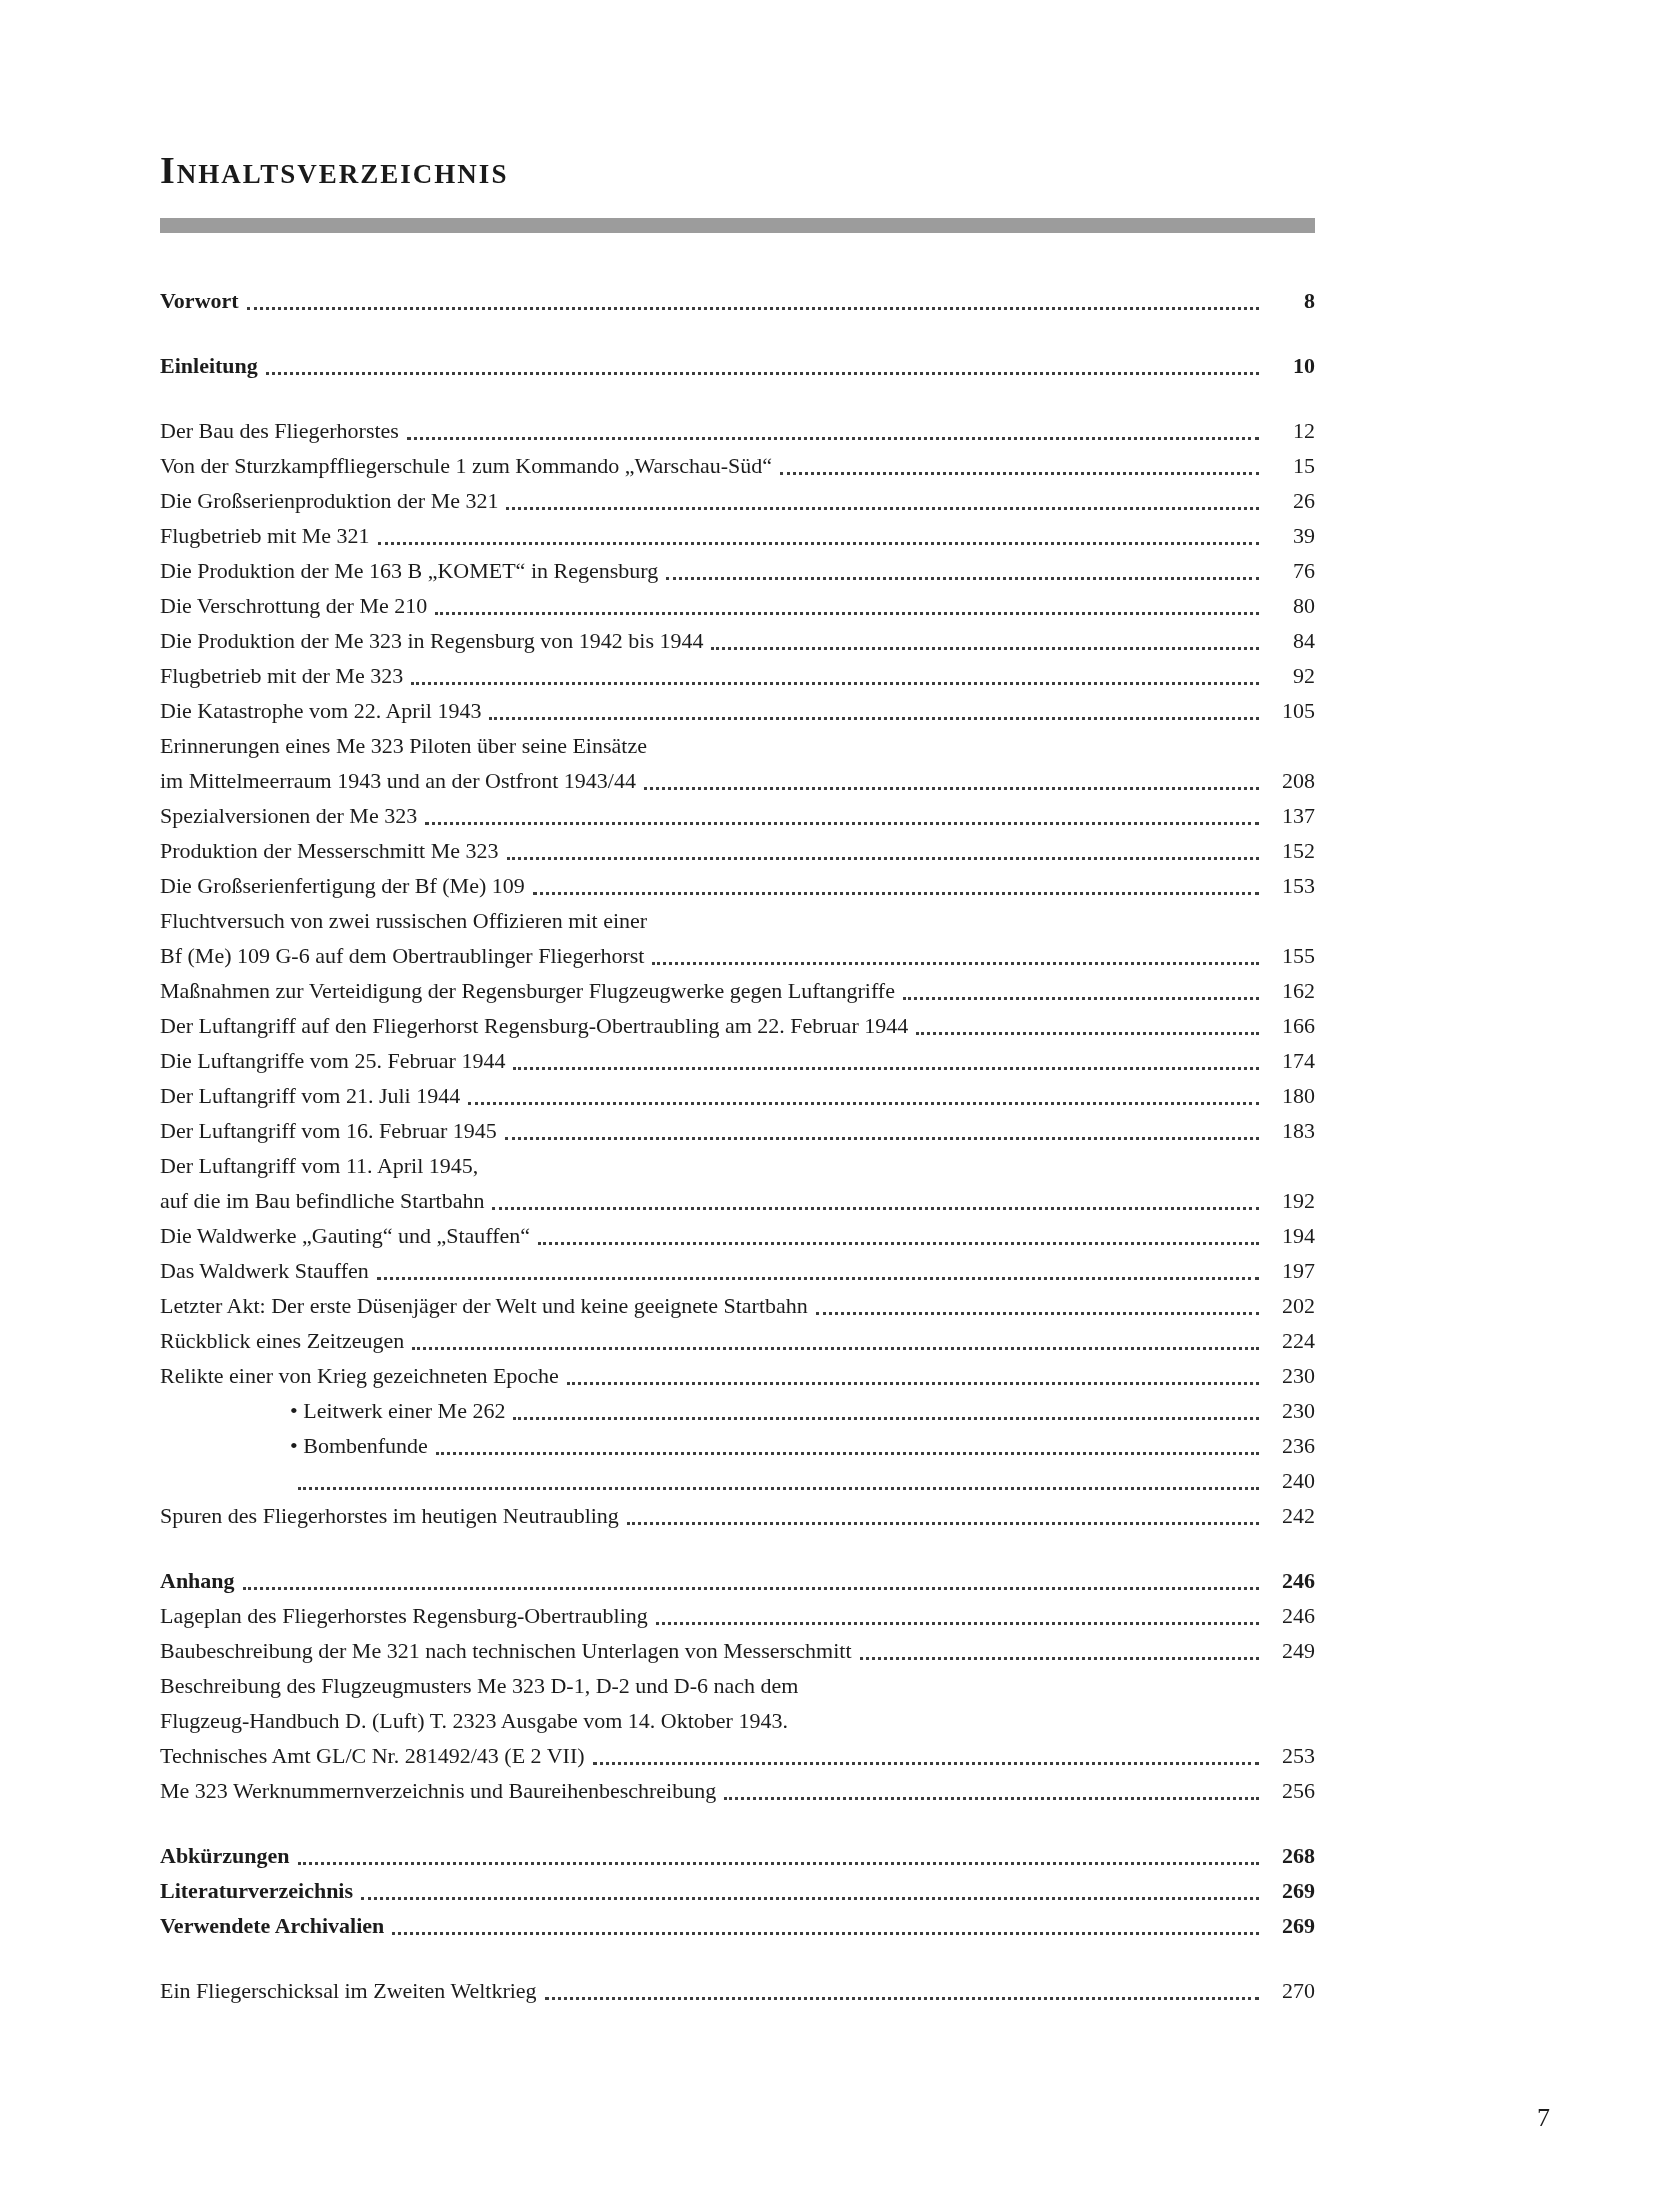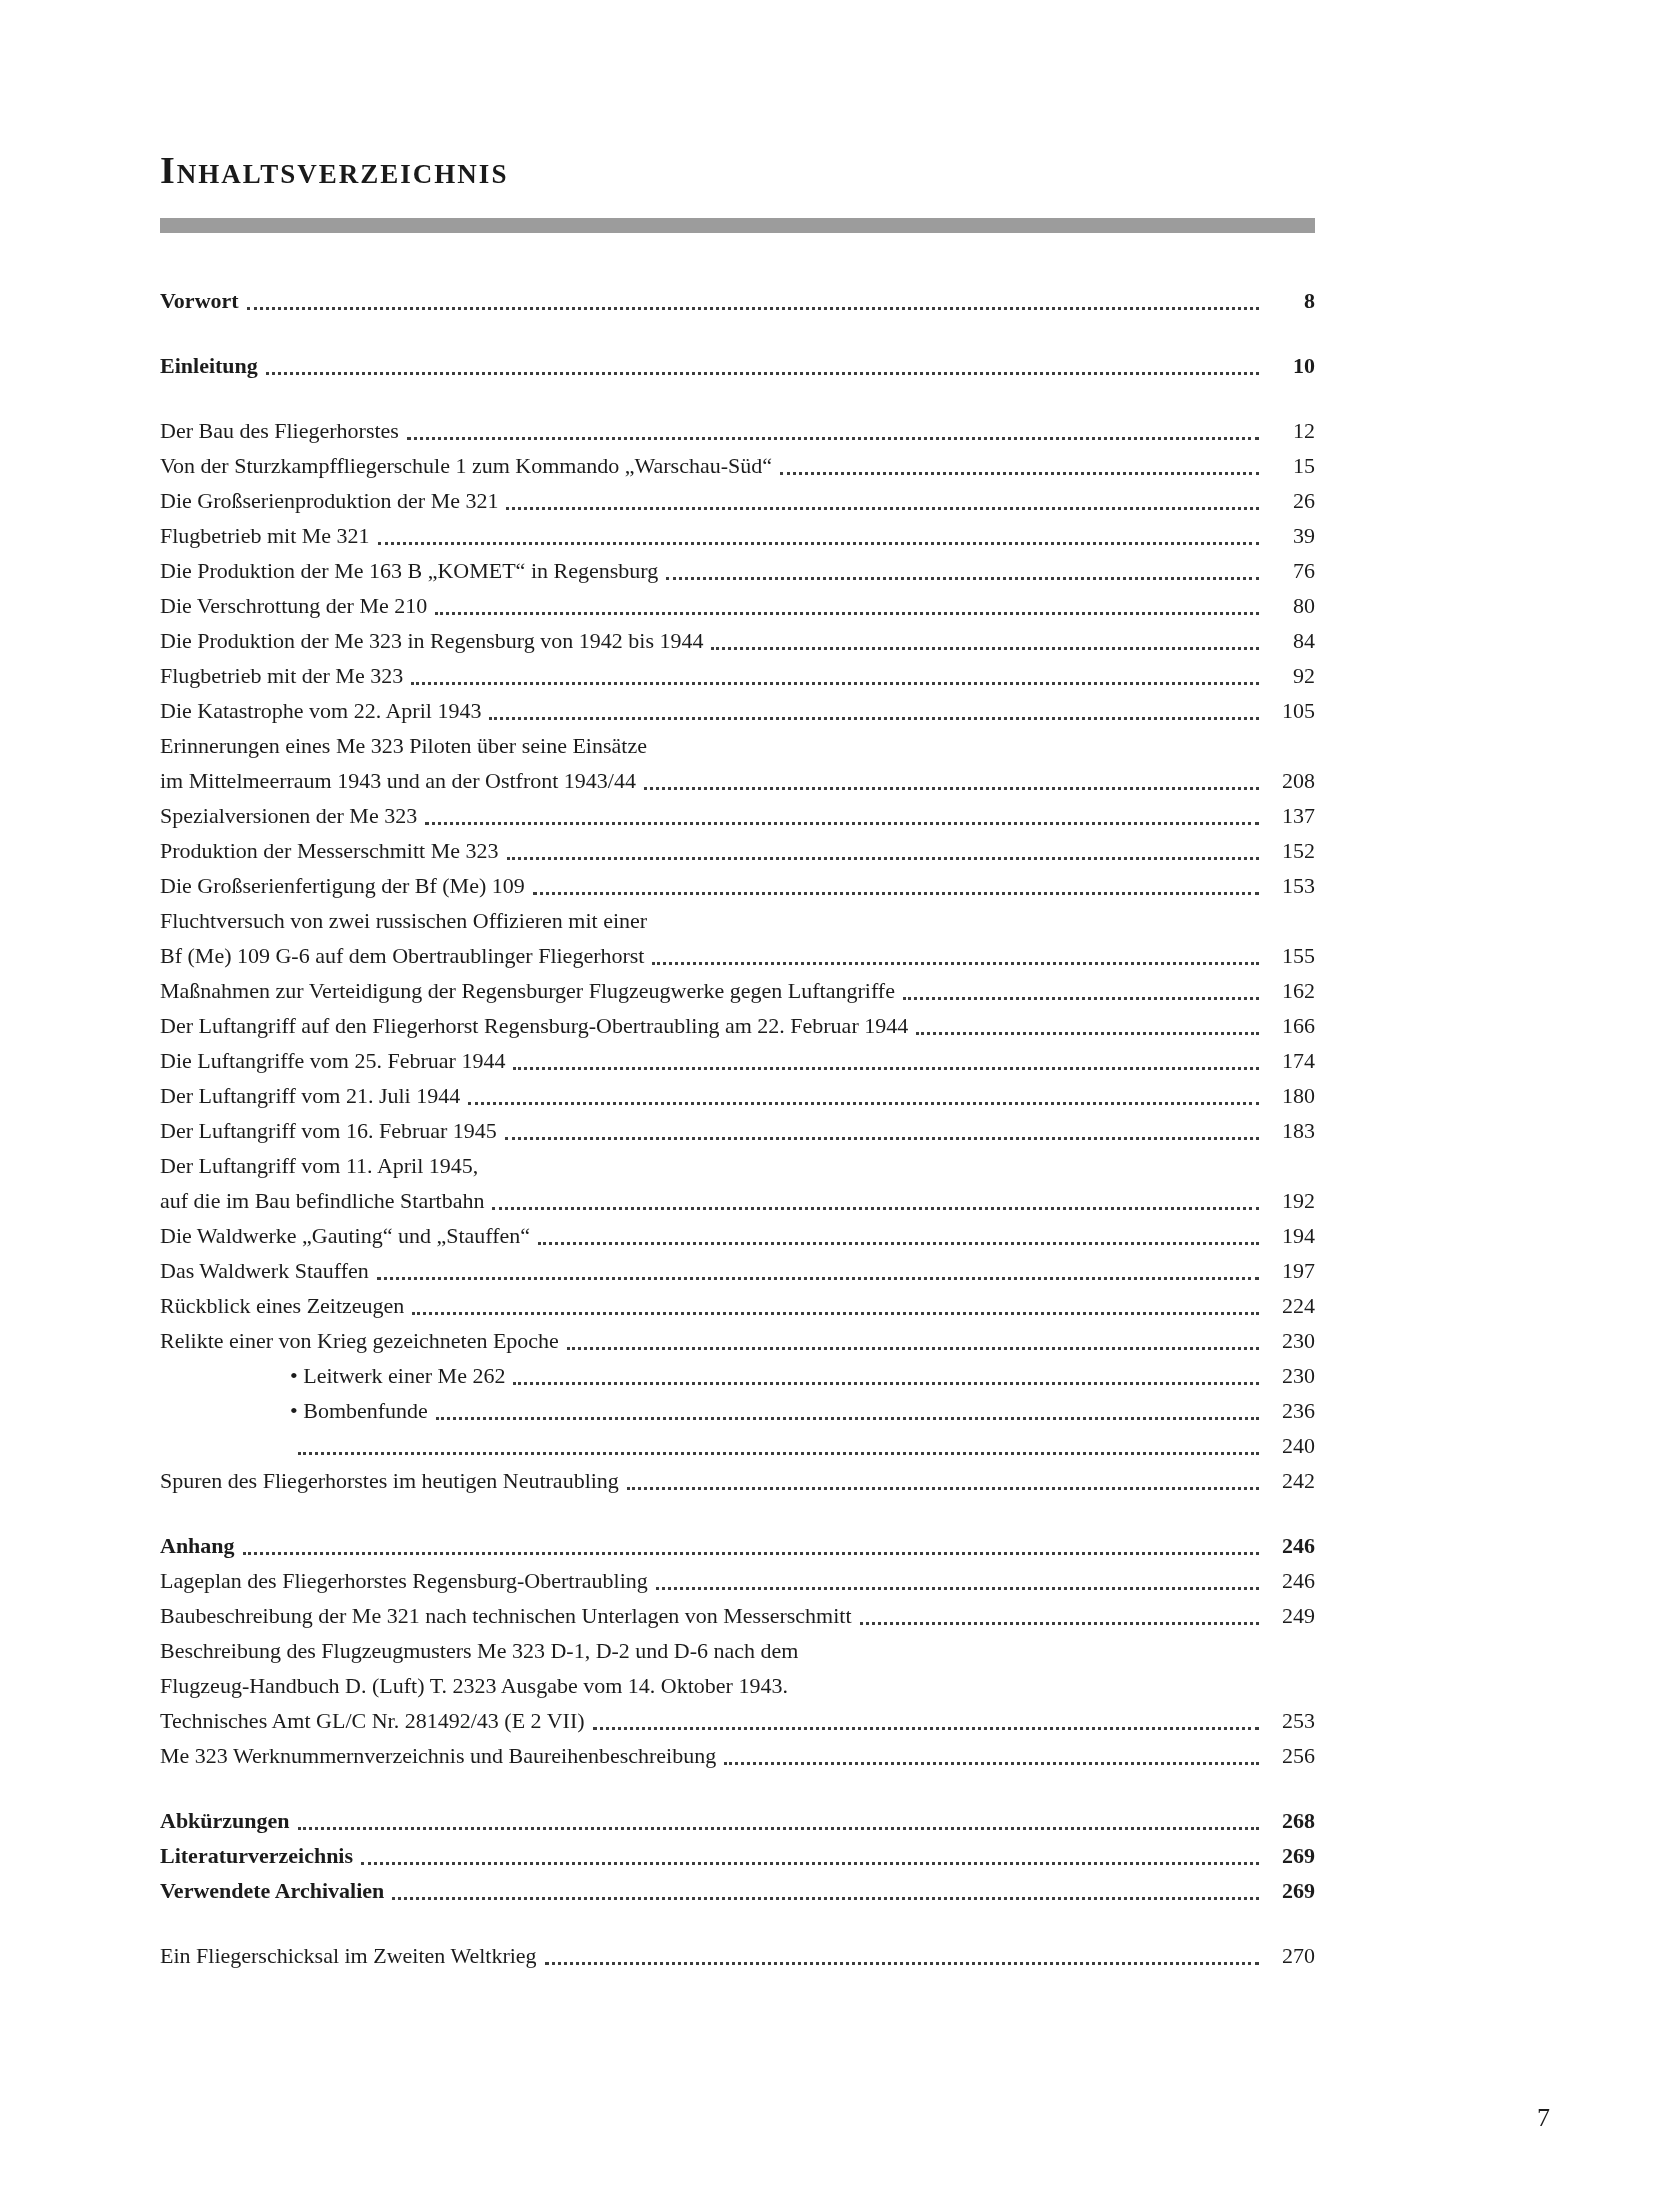--- a/index.html
+++ b/index.html
@@ -265,20 +265,27 @@
         </div>
         <div class="toc-entry">
           <div class="toc-row">
             <span class="t">Das Waldwerk Stauffen</span>
             <span class="dots"></span>
             <span class="pg">197</span>
           </div>
         </div>
         <div class="toc-entry">
           <div class="toc-row">
+            <span class="t">Letzter Akt: Der erste Düsenjäger der Welt und keine geeignete Startbahn</span>
+            <span class="dots"></span>
+            <span class="pg">202</span>
+          </div>
+        </div>
+        <div class="toc-entry">
+          <div class="toc-row">
             <span class="t">Rückblick eines Zeitzeugen</span>
             <span class="dots"></span>
             <span class="pg">224</span>
           </div>
         </div>
         <div class="toc-entry">
           <div class="toc-row">
             <span class="t">Relikte einer von Krieg gezeichneten Epoche</span>
             <span class="dots"></span>
             <span class="pg">230</span>

